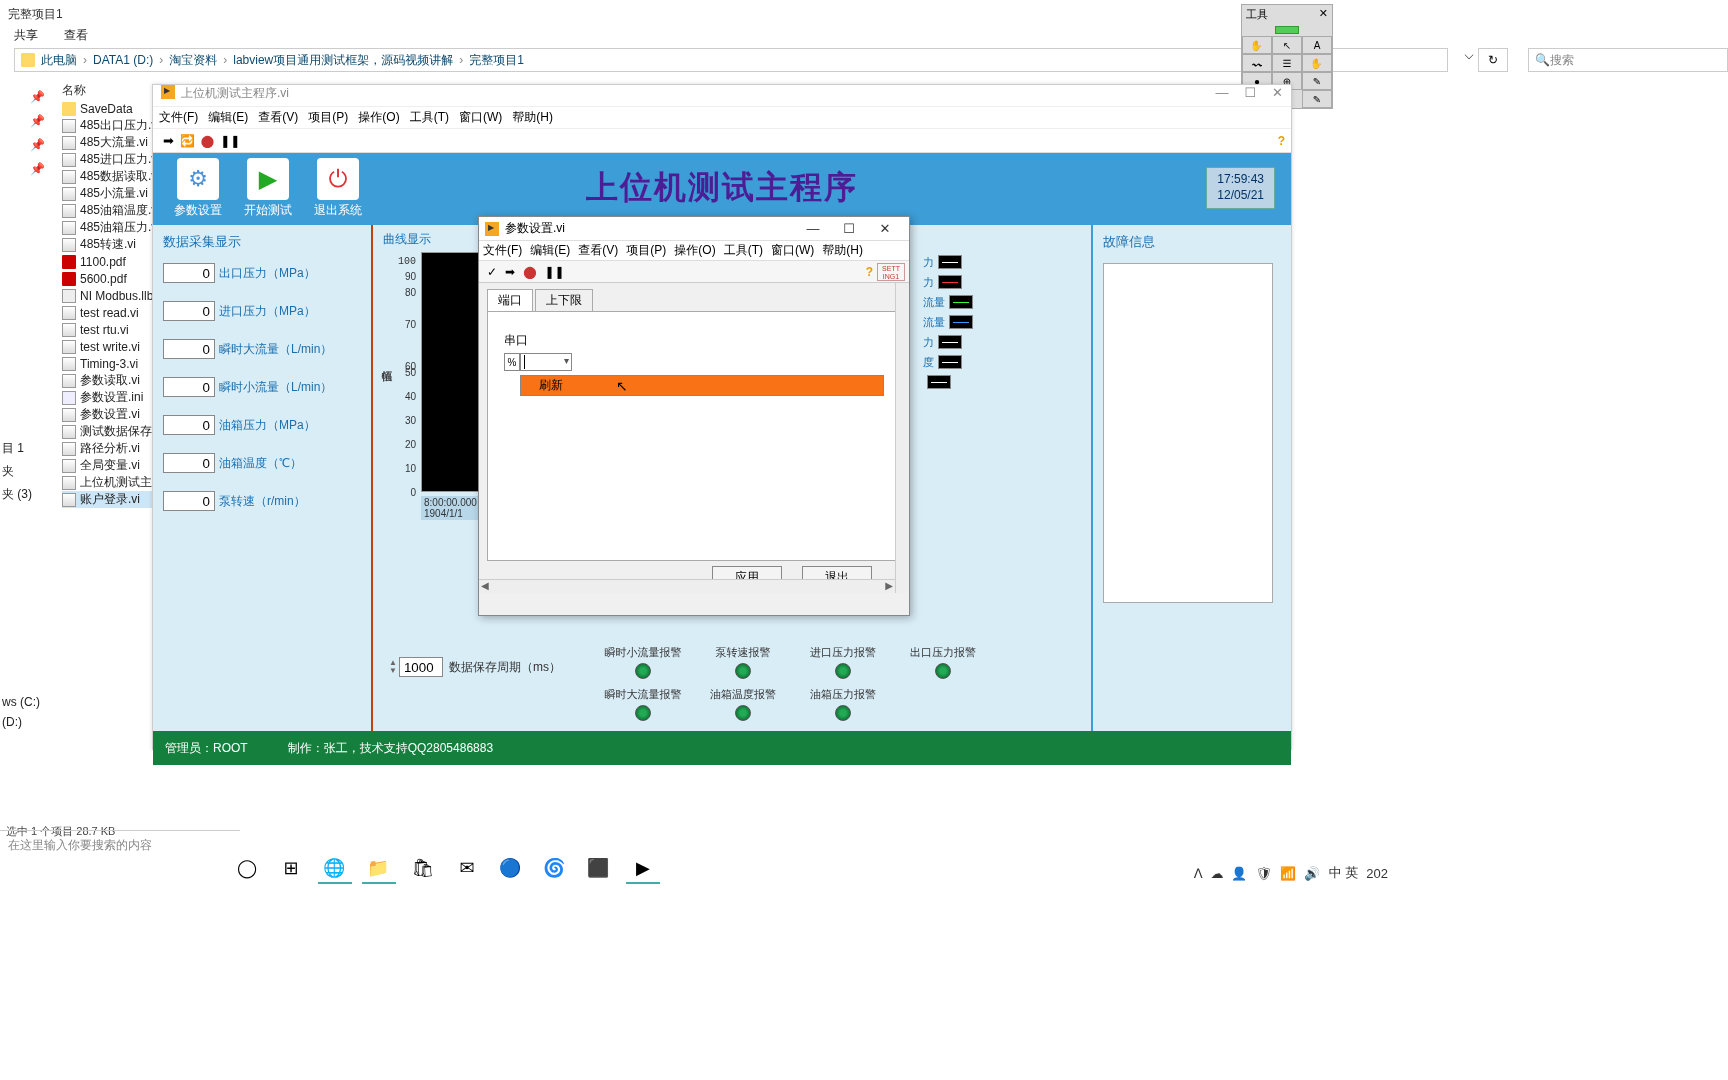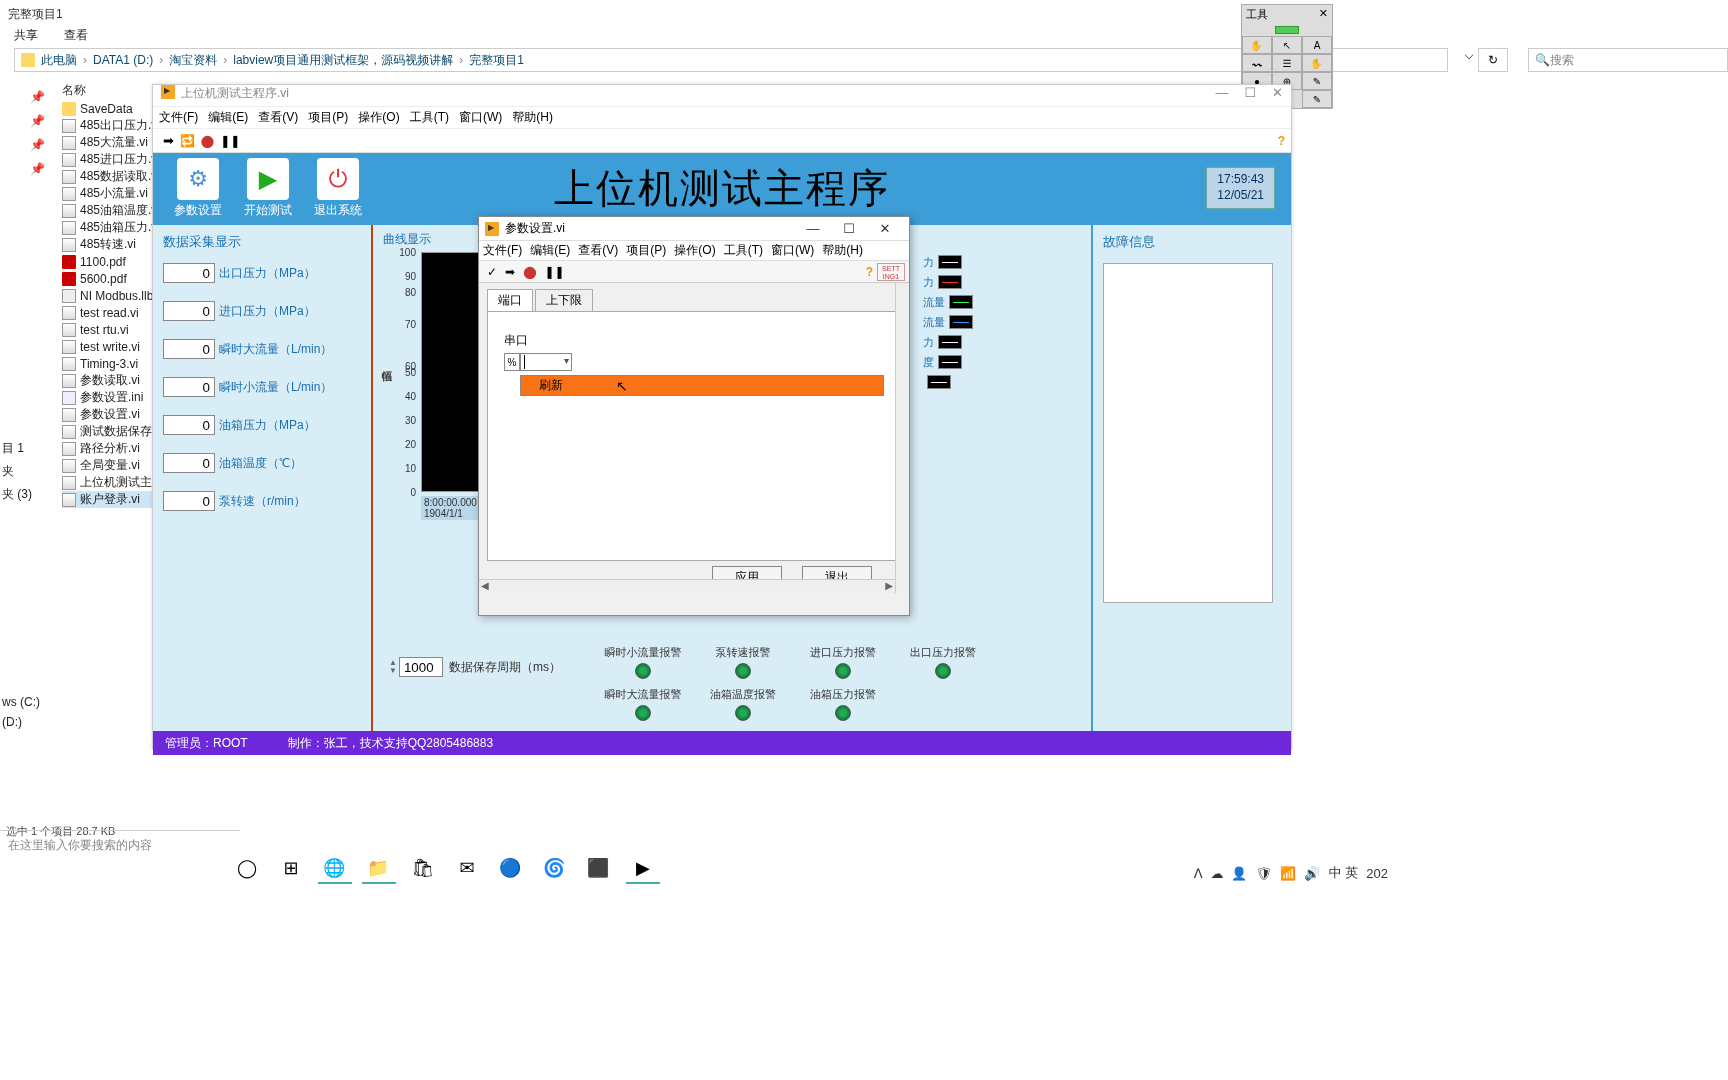--- a/index.html
+++ b/index.html
@@ -56,21 +56,21 @@
 .tb-help { position: absolute; right: 6px; color: #e90; font-weight: bold; }
 
 .main-header-band { background: #3d9dd6; height: 70px; display: flex; align-items: center; padding: 0 10px; position: relative; }
 .big-btn { display: flex; flex-direction: column; align-items: center; width: 70px; color: #fff; font-size: 12px; }
 .big-btn .ico { width: 42px; height: 42px; background: #fff; border-radius: 4px; display: flex; align-items: center; justify-content: center; margin-bottom: 2px; }
 .big-btn.param .ico::after { content: "⚙"; font-size: 22px; color: #4a90d9; }
 .big-btn.start .ico { background: #fff; }
 .big-btn.start .ico::after { content: "▶"; font-size: 24px; color: #2a2; }
 .big-btn.exit .ico { background: #fff; }
 .big-btn.exit .ico::after { content: "⏻"; font-size: 24px; color: #d33; }
-.main-title { position: absolute; left: 50%; transform: translateX(-50%); color: #000000; font-size: 40px; font-weight: 400; letter-spacing: 2px; }
+.main-title { position: absolute; left: 50%; transform: translateX(-50%); color: #4c1d95; font-size: 32px; font-weight: 700; letter-spacing: 2px; }
 .clock-box { position: absolute; right: 16px; background: #bcd4e6; border: 1px solid #6a9; padding: 4px 10px; font-size: 12px; color: #036; line-height: 1.3; }
 
 .main-body { display: flex; height: 508px; background: #d9edf7; border-top: 2px solid #3d9dd6; }
 .panel-left { width: 220px; border-right: 2px solid #c2410c; padding: 8px 10px; }
 .panel-title { color: #1a6fb0; font-size: 13px; margin-bottom: 12px; }
 .data-row { display: flex; align-items: center; margin-bottom: 18px; }
 .data-row input { width: 52px; height: 20px; text-align: right; padding-right: 4px; border: 1px solid #888; background: #fff; }
 .data-row label { color: #1a6fb0; font-size: 12px; margin-left: 4px; }
 .save-period { display: flex; align-items: center; margin-top: 70px; }
 .save-period .stepper { display: flex; flex-direction: column; font-size: 8px; line-height: 1; color: #666; margin-right: 2px; }
@@ -89,21 +89,21 @@
 .legend-swatch { width: 24px; height: 14px; background: #000; border: 1px solid #888; margin-left: 4px; display: flex; align-items: center; justify-content: center; }
 .legend-swatch .ln { width: 16px; height: 1px; }
 
 .alarms { position: absolute; bottom: 10px; left: 220px; display: grid; grid-template-columns: repeat(4, 100px); gap: 8px 0; }
 .alarm { display: flex; flex-direction: column; align-items: center; font-size: 11px; color: #333; }
 .alarm .led { width: 16px; height: 16px; background: radial-gradient(#2a5 30%, #052); border-radius: 50%; border: 1px solid #555; margin-top: 3px; }
 
 .panel-right { width: 200px; border-left: 2px solid #3d9dd6; padding: 8px 10px; }
 .fault-box { width: 170px; height: 340px; background: #fff; border: 1px solid #aaa; margin-top: 6px; }
 
-.main-footer { height: 24px; background: #6d28d9; color: #fff; display: flex; align-items: center; padding: 0 12px; font-size: 12px; gap: 40px; }
+.main-footer { height: 34px; background: #15803d; color: #fff; display: flex; align-items: center; padding: 0 12px; font-size: 12px; gap: 40px; }
 
 
 .dialog { position: absolute; top: 216px; left: 478px; width: 432px; height: 400px; background: #f0f0f0; border: 1px solid #888; box-shadow: 2px 2px 8px rgba(0,0,0,0.3); }
 .dlg-titlebar { height: 24px; display: flex; align-items: center; padding: 0 6px; background: #fff; border-bottom: 1px solid #ddd; }
 .dlg-winbtns { margin-left: auto; display: flex; }
 .dlg-winbtns span { width: 36px; text-align: center; font-size: 13px; color: #333; }
 .dlg-menu { height: 20px; display: flex; align-items: center; padding: 0 4px; gap: 8px; border-bottom: 1px solid #ddd; font-size: 12px; background: #fff; }
 .dlg-toolbar { height: 22px; display: flex; align-items: center; padding: 0 8px; gap: 8px; border-bottom: 1px solid #ccc; background: #f6f6f6; position: relative; }
 .dlg-toolbar .setting-ico { position: absolute; right: 4px; top: 2px; width: 28px; height: 18px; border: 1px solid #c99; font-size: 7px; color: #c33; text-align: center; line-height: 8px; padding-top: 1px; }
 .dlg-toolbar .help-q { position: absolute; right: 36px; color: #e90; font-weight: bold; }
@@ -375,21 +375,21 @@
           <div class="data-row">
             <input value="0" style="">
             <label>泵转速（r/min）</label>
           </div>
         </div>
     </div>
     <div class="panel-center">
       <div class="curve-title">曲线显示</div>
       <div class="chart-wrap">
         <div class="y-axis" id="y-axis">
-            <div class="y-tick" style="top: 0px;">100</div>
+            <div class="y-tick" style="top: 9px; font-family: Liberation Mono, monospace;">100</div>
             <div class="y-tick" style="top: 24px;">90</div>
             <div class="y-tick" style="top: 40px;">80</div>
             <div class="y-tick" style="top: 72px;">70</div>
             <div class="y-tick" style="top: 96px; margin-top: 18px;">60</div>
             <div class="y-tick" style="top: 120px;">50</div>
             <div class="y-tick" style="top: 144px;">40</div>
             <div class="y-tick" style="top: 168px;">30</div>
             <div class="y-tick" style="top: 192px;">20</div>
             <div class="y-tick" style="top: 216px;">10</div>
             <div class="y-tick" style="top: 240px;">0</div>

